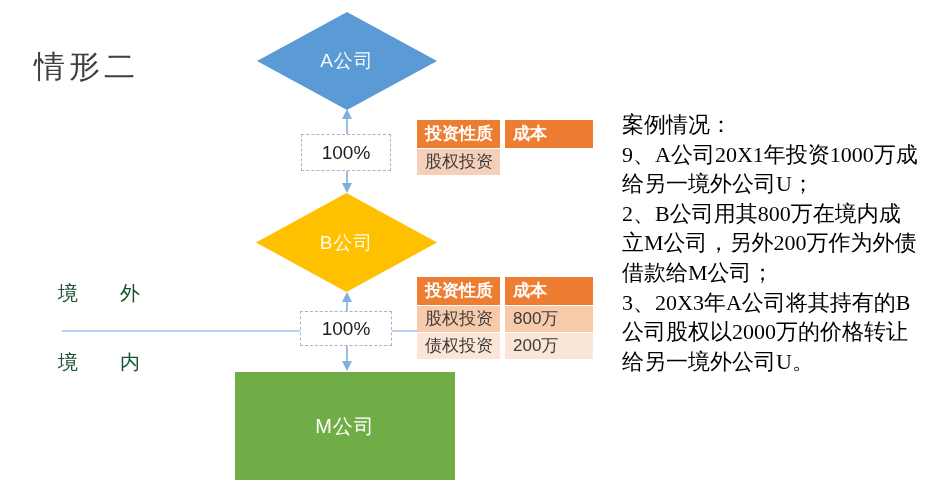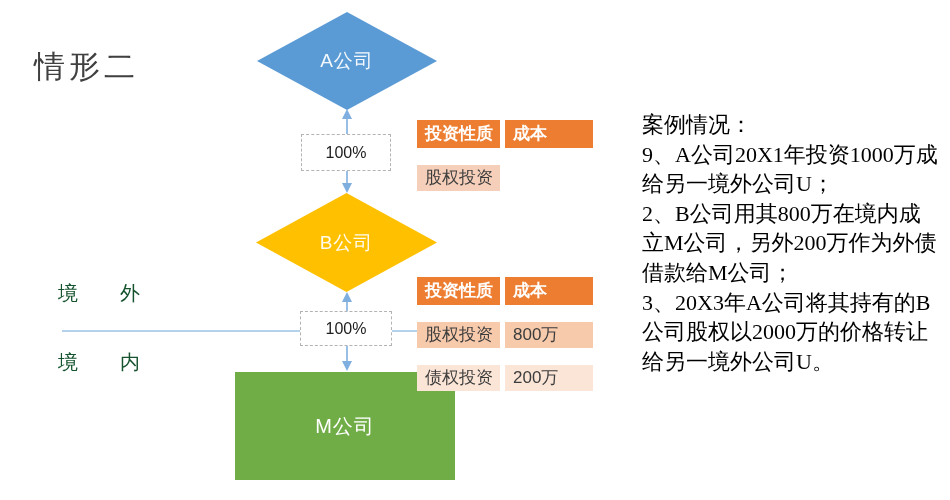--- a/index.html
+++ b/index.html
@@ -24,52 +24,52 @@
     position:absolute; left:235px; top:372px; width:220px; height:108px;
     background:#70ad47; display:flex; align-items:center; justify-content:center;
     color:#ffffff; font-size:20px; letter-spacing:1px;
   }
   
   .wires { position:absolute; left:0; top:0; pointer-events:none; }
   
   .pct-box {
     position:absolute; background:#ffffff; border:1px dashed #b3b3b3;
     display:flex; align-items:center; justify-content:center;
-    font-size:16px; color:#1d1d1d;
+    font-size:19px; color:#1d1d1d;
   }
   .pct-ab { left:301px; top:134px; width:88px; height:35px; }
   .pct-bm { left:300px; top:311px; width:90px; height:33px; }
   
   .region-label {
     position:absolute; font-family:"Liberation Serif", serif;
     font-size:20px; color:#14532d; letter-spacing:42px; white-space:nowrap;
   }
   .region-outside { left:58px; top:280px; }
   .region-inside  { left:58px; top:349px; }
   
-  .inv-table { position:absolute; display:grid; grid-template-columns:83px 88px; gap:17px 5px; }
+  .inv-table { position:absolute; display:grid; grid-template-columns:83px 88px; gap:1px 5px; }
   .table-ab { left:417px; top:120px; }
   .table-bm { left:417px; top:277px; }
   .inv-table .th {
     background:#ed7d31; color:#ffffff; font-weight:bold; font-size:17px;
     padding:4px 0 4px 8px; line-height:20px; white-space:nowrap;
   }
   .inv-table .td {
     font-size:17px; color:#3c3c3c; padding:3px 0 3px 8px; line-height:20px; white-space:nowrap;
   }
   .row-dark  { background:#f7caac; }
   .row-mid   { background:#f6cfba; }
   .row-light { background:#fbe5d6; }
   
   .case-text {
     position:absolute; left:622px; top:110px; width:328px;
     font-family:"Liberation Serif", serif; font-size:22px; line-height:29.6px;
     color:#000000;
   }
-  .case-line { white-space:nowrap;margin-left:20px; }
+  .case-line { white-space:nowrap; }
 </style>
 </head>
 <body>
 
 <div class="canvas">
 
   <svg class="wires" width="950" height="500" viewBox="0 0 950 500">
     <line x1="62" y1="331" x2="417" y2="331" stroke="#9dc3e6" stroke-width="1.6"></line>
     <line x1="347" y1="116" x2="347" y2="186" stroke="#7fafdf" stroke-width="1.6"></line>
     <polygon points="347,109 342,119 352,119" fill="#7fafdf"></polygon>

